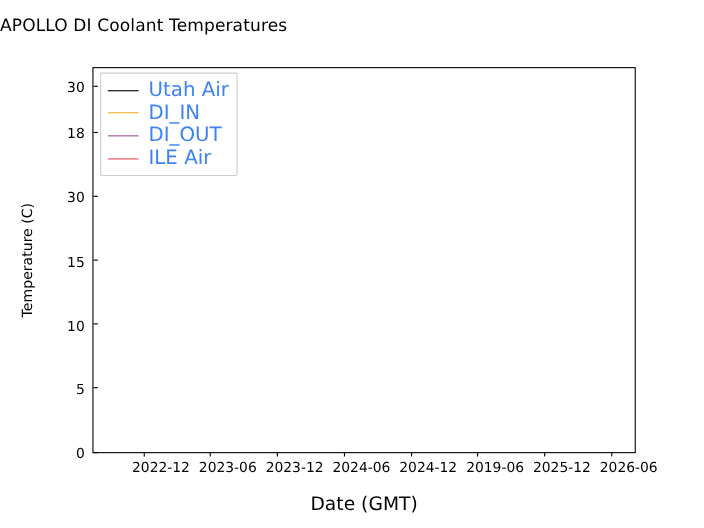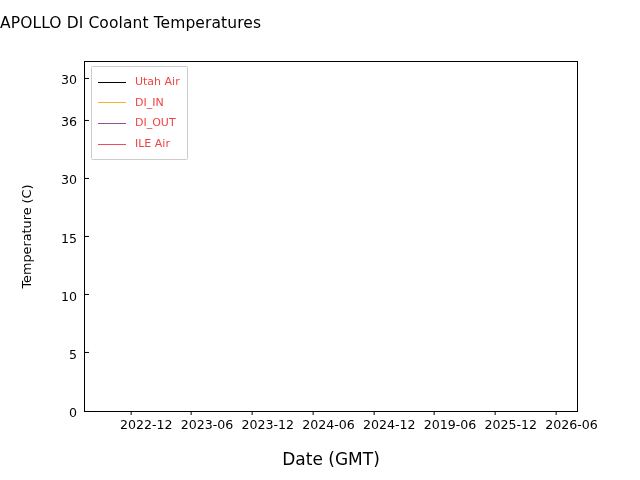--- a/index.html
+++ b/index.html
@@ -141,43 +141,43 @@
   }
   .legend-swatch {
     width: 28px;
     height: 0;
     border-top-width: 1.5px;
     border-top-style: solid;
     margin-right: 9px;
     flex: 0 0 auto;
   }
   .legend-label {
-    font-size: 11px;
+    font-size: 18px;
     line-height: 14px;
-    color: #ef4444;
+    color: #3b82f6;
     white-space: nowrap;
   }
 </style>
 </head>
 <body>
 
 <div id="figure">
 
   <div id="chart-title">APOLLO DI Coolant Temperatures</div>
 
   <div id="plot-frame">
 
     <div id="plot-canvas"></div>
 
     <div class="ytick" style="top:0%;margin-top:16px;">
       <span class="ytick-label">30</span>
       <span class="ytick-mark"></span>
     </div>
     <div class="ytick" style="top:16.6667%;">
-      <span class="ytick-label">36</span>
+      <span class="ytick-label">18</span>
       <span class="ytick-mark"></span>
     </div>
     <div class="ytick" style="top:33.3333%;">
       <span class="ytick-label">30</span>
       <span class="ytick-mark"></span>
     </div>
     <div class="ytick" style="top:50%;">
       <span class="ytick-label">15</span>
       <span class="ytick-mark"></span>
     </div>

